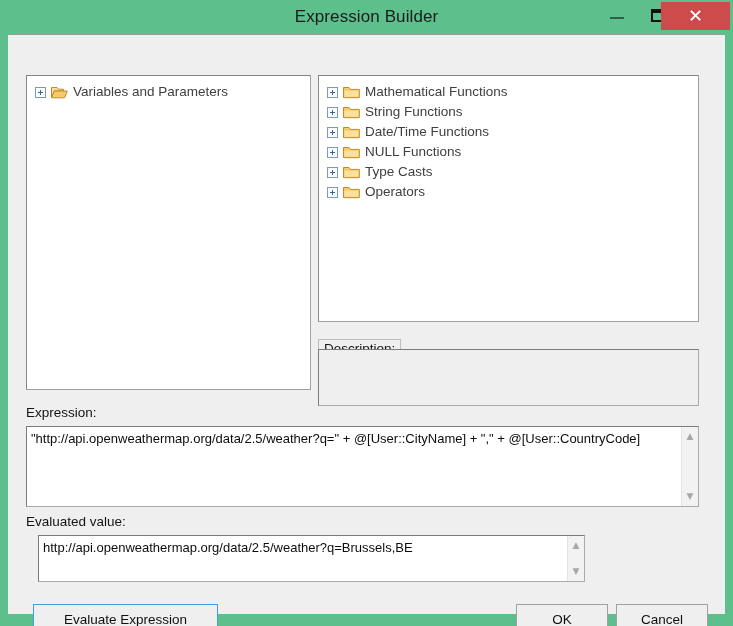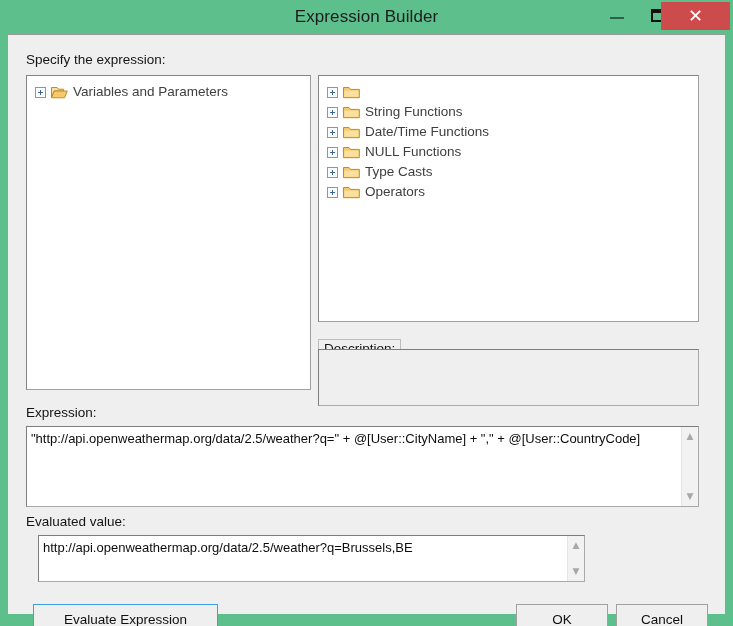--- a/index.html
+++ b/index.html
@@ -289,21 +289,20 @@
       <i></i>
     </div>
     <div class="win-btn btn-max">
       <i></i>
     </div>
     <div class="win-btn btn-close">✕</div>
   </div>
 
   <div class="client">
 
-    <div class="lbl" style="left:18px; top:17px;">Specify the expression:</div>
 
     <div class="panel" id="tree-left">
       <div class="tree-row">
         <span class="expander"></span>
         <span class="folder">
           <svg width="17" height="14" viewBox="0 0 17 14">
             <path d="M0.5 2.5 L6 2.5 L7.3 4.2 L12.5 4.2 L12.5 6 L3.2 6 L0.5 12.5 Z" fill="#fbe0a0" stroke="#c08c2a" stroke-width="1"></path>
             <path d="M3.2 6 L16.3 6 L13.6 12.8 L0.6 12.8 Z" fill="#f6c96a" stroke="#c08c2a" stroke-width="1"></path>
           </svg>
         </span>
@@ -313,20 +312,21 @@
 
     <div class="panel" id="tree-right">
       <div class="tree-row">
         <span class="expander"></span>
         <span class="folder">
           <svg width="17" height="14" viewBox="0 0 17 14">
             <path d="M0.5 2.5 L6 2.5 L7.4 4.4 L16.3 4.4 L16.3 12.7 L0.5 12.7 Z" fill="#f6c96a" stroke="#c08c2a" stroke-width="1"></path>
             <path d="M1.4 5.6 L15.4 5.6 L15.4 11.8 L1.4 11.8 Z" fill="#fbe0a0" stroke="none"></path>
           </svg>
         </span>
+        <span class="tree-label">Mathematical Functions</span>
       </div>
       <div class="tree-row">
         <span class="expander"></span>
         <span class="folder">
           <svg width="17" height="14" viewBox="0 0 17 14">
             <path d="M0.5 2.5 L6 2.5 L7.4 4.4 L16.3 4.4 L16.3 12.7 L0.5 12.7 Z" fill="#f6c96a" stroke="#c08c2a" stroke-width="1"></path>
             <path d="M1.4 5.6 L15.4 5.6 L15.4 11.8 L1.4 11.8 Z" fill="#fbe0a0" stroke="none"></path>
           </svg>
         </span>
         <span class="tree-label">String Functions</span>

